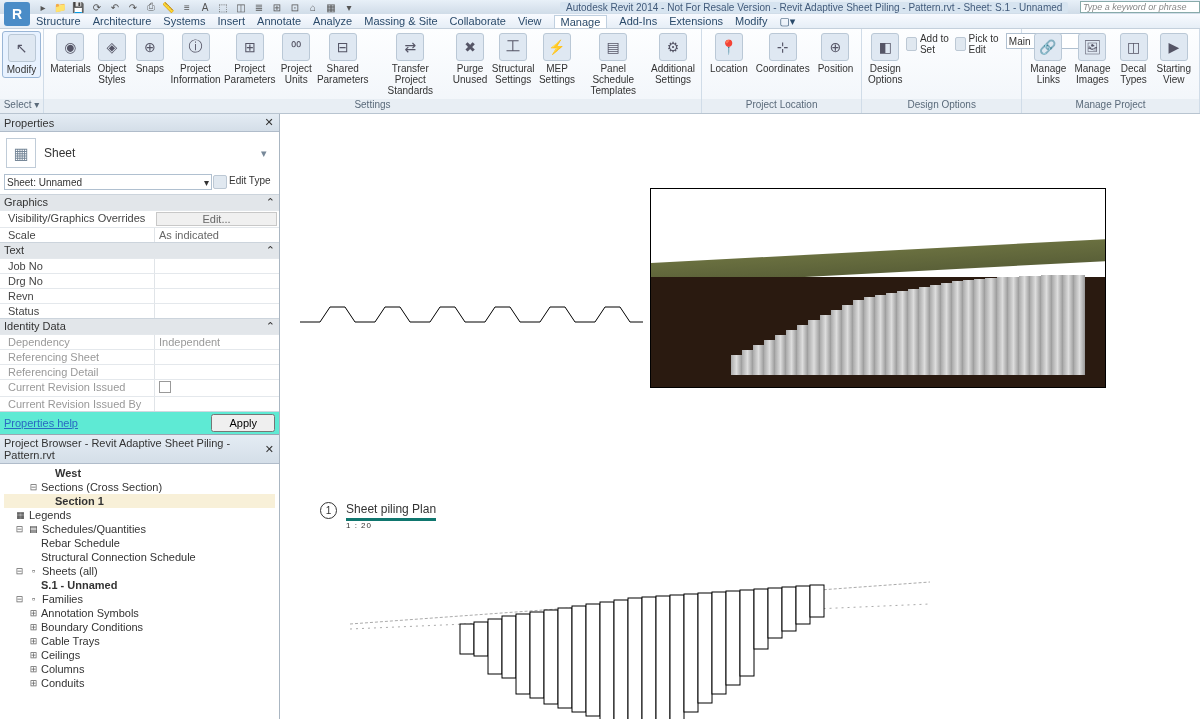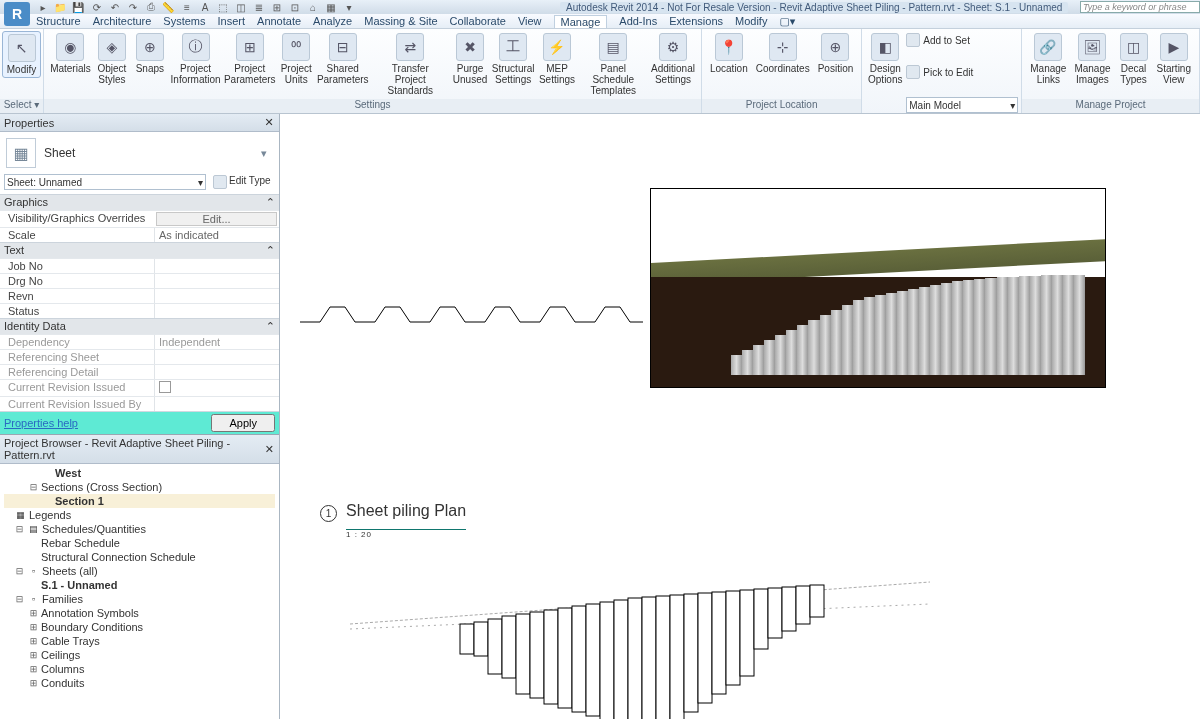--- a/index.html
+++ b/index.html
@@ -23,41 +23,41 @@
 
 .ribbon { height: 85px; background: linear-gradient(#fdfeff, #f1f5fa); border-bottom: 1px solid #b8c4d0; display: flex; align-items: stretch; }
 .ribbon-group { border-right: 1px solid #d0dce8; display: flex; flex-direction: column; }
 .ribbon-group-content { flex: 1; display: flex; align-items: flex-start; padding: 2px 4px 0 4px; }
 .ribbon-group-title { height: 14px; text-align: center; font-size: 10px; color: #5a6a7a; background: #e8eef4; }
 .rbtn { display: flex; flex-direction: column; align-items: center; justify-content: flex-start; padding: 2px 4px; text-align: center; font-size: 10px; color: #333; cursor: pointer; min-width: 38px; }
 .rbtn .ricon { width: 28px; height: 28px; background: #dfe8f2; border: 1px solid #bac8d6; border-radius: 3px; margin-bottom: 2px; display:flex;align-items:center;justify-content:center;font-size:14px;color:#556;}
 .rbtn span { line-height: 11px; white-space: pre-line; }
 .modify-btn { background: #e8f2ff; border: 1px solid #9ab6d6; border-radius: 3px; }
 
-.small-stack { display:flex; flex-direction:column; gap:18px; padding:2px; font-size:10px; }
+.small-stack { display:flex; flex-direction:row; gap:1px; padding:2px; font-size:10px; }
 .small-stack div { display:flex; align-items:center; gap:3px; cursor:pointer; }
 .small-icon { width:14px; height:14px; background:#e0e8f0; border:1px solid #bcc8d4; border-radius:2px; display:inline-block;}
 .combo { border:1px solid #b0c0d0; background:#fff; font-size:10px; padding:0 2px; height:16px; display:flex; align-items:center; justify-content:space-between; }
 
 
 .workspace { display:flex; height: calc(719px - 14px - 15px - 85px); }
 
 
 .left-col { width: 280px; display:flex; flex-direction:column; border-right:1px solid #aab6c2; }
 
 .palette-title { background: linear-gradient(#e4ecf4,#d4dee8); border-bottom:1px solid #b0bcca; padding:2px 4px; font-size:11px; display:flex; justify-content:space-between; align-items:center; }
 .palette-title .x { width:12px; text-align:center; cursor:pointer; }
 
 .prop-panel { flex: 0 0 auto; border-bottom:1px solid #9aa6b2; }
 .prop-type { display:flex; align-items:center; gap:8px; padding:6px; }
 .type-icon { width:30px; height:30px; border:1px solid #c0ccd8; background:#fff; display:flex; align-items:center; justify-content:center; font-size:16px; color:#789;}
 .type-name { flex:1; font-size:12px; }
 .type-dd { width:12px; color:#789; }
 
-.prop-selector { display:flex; gap:7px; padding:0 4px 4px 4px; align-items:center; }
+.prop-selector { display:flex; gap:1px; padding:0 4px 4px 4px; align-items:center; }
 .prop-selector .combo { flex:1; }
 .edit-type { font-size:10px; cursor:pointer; display:flex; gap:2px; align-items:flex-start; width:62px;}
 
 .prop-grid { font-size:11px; }
 .pg-section { background:#e2e6ea; padding:1px 4px; display:flex; justify-content:space-between; border-top:1px solid #ccd4dc; }
 .pg-row { display:flex; border-top:1px solid #e4e8ec; }
 .pg-row .k { width:154px; padding:1px 4px 1px 8px; color:#444; }
 .pg-row .v { flex:1; padding:1px 4px; color:#666; border-left:1px solid #e0e4e8; }
 .pg-row .v.btn { text-align:center; background:#f0f0f0; border:1px solid #c8c8c8; margin:1px 2px; padding:0; cursor:pointer;}
 .pg-row.dim .k, .pg-row.dim .v { color:#999; }
@@ -82,21 +82,21 @@
 .viewport3d { position:absolute; top:74px; left:370px; width:456px; height:200px; border:1px solid #000; background:#fff; }
 .vp-sky { position:absolute; top:0; left:0; right:0; height:90px; background:#fff; }
 .vp-ground { position:absolute; top:88px; left:0; right:0; bottom:0; background:#2a1a10; }
 .vp-ground-top { position:absolute; top:74px; left:0; right:0; height:22px; background:linear-gradient(#6a7040,#5a6038); transform:skewY(-3deg); transform-origin:left;}
 .vp-piles { position:absolute; top:86px; left:80px; right:20px; height:100px; display:flex; align-items:flex-end; }
 .pile { flex:1; background:linear-gradient(90deg,#aaa,#ddd,#999); margin:0; }
 
 .plan-profile { position:absolute; top:173px; left:15px; width:350px; height:60px; }
 .plan-label { position:absolute; top:388px; left:40px; font-size:11px; }
 .plan-circle { display:inline-flex; width:17px; height:17px; border:1px solid #333; border-radius:50%; align-items:center; justify-content:center; font-size:10px; margin-right:6px; vertical-align:middle;}
-.plan-title { font-size:16px; border-bottom:1px solid #0f766e; display:inline-block; padding-bottom:9px;}
+.plan-title { font-size:12px; border-bottom:3px solid #0f766e; display:inline-block; padding-bottom:2px;}
 .plan-scale { font-size:8px; letter-spacing:1px; display:block; margin-left:26px; }
 
 .section-view { position:absolute; top:450px; left:70px; width:580px; height:200px; }
 
 .checkbox { width:12px; height:12px; border:1px solid #999; display:inline-block; background:#fff; }
 </style>
 </head>
 <body>
 
 <div class="app-logo">R</div>

